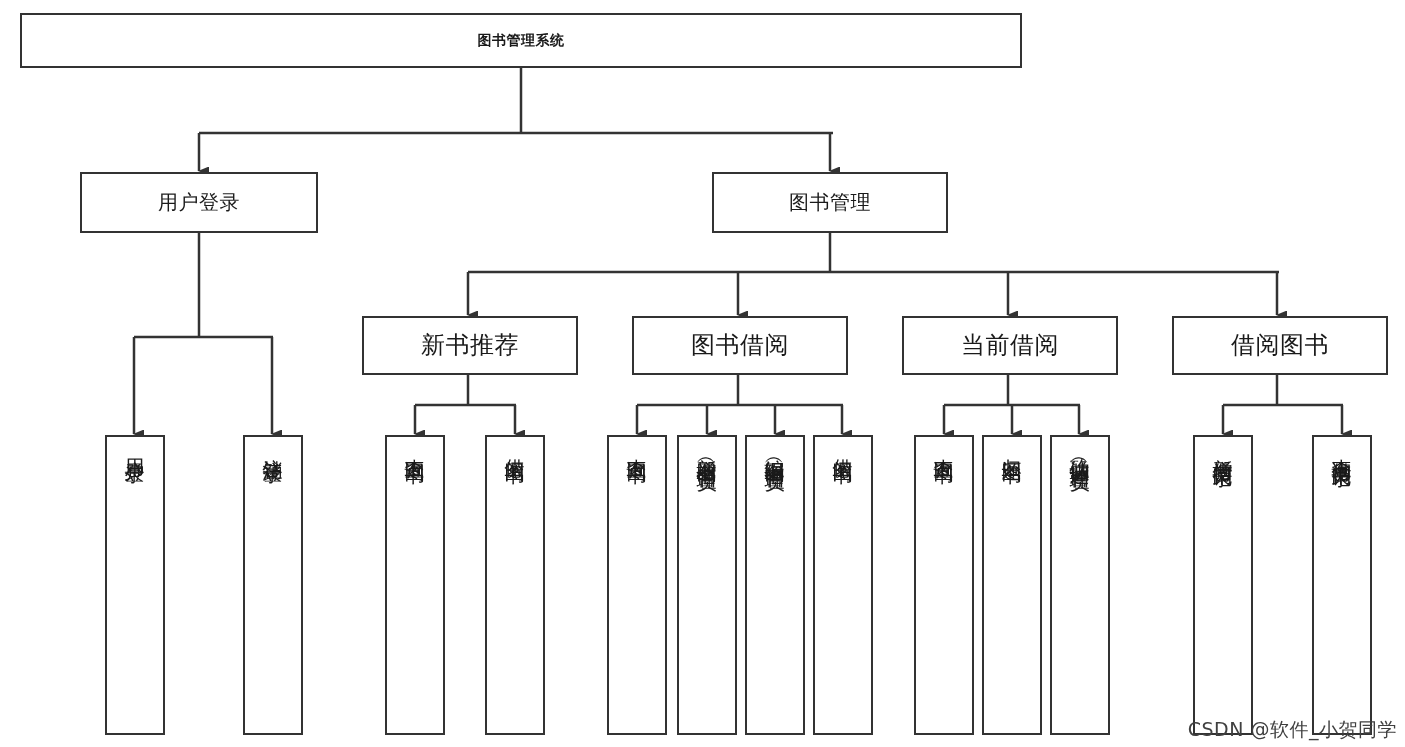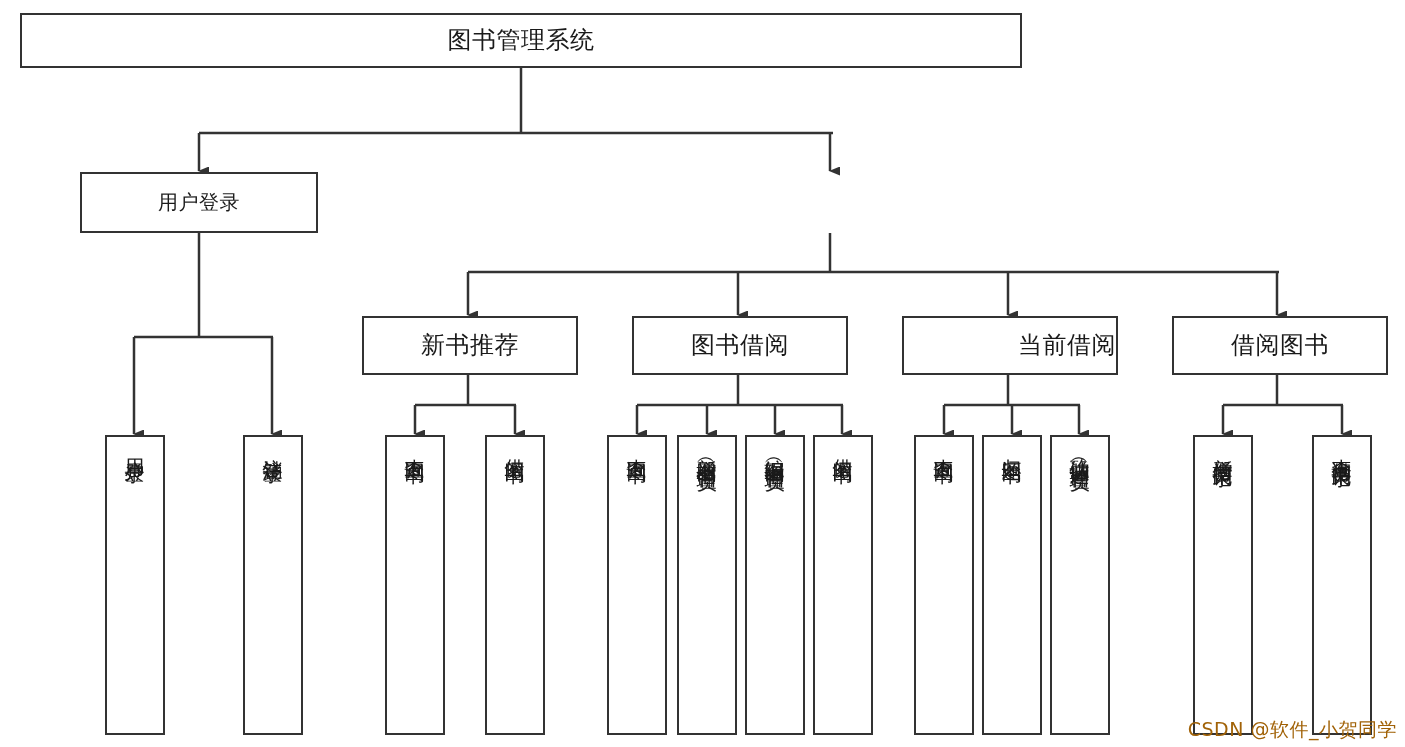--- a/index.html
+++ b/index.html
@@ -36,21 +36,21 @@
     color: #1a1a1a;
     z-index: 3;
   }
   .node .label {
     display: block;
     text-align: center;
     line-height: 1.12;
     letter-spacing: 0.5px;
     white-space: nowrap;
   }
-  .node-root .label { font-size: 24px; }
+  .node-root .label { font-size: 14px; font-weight: bold; }
   .node-l1 .label   { font-size: 20px; }
   .node-l2 .label   { font-size: 24px; }
 
   
   .node-leaf {
     align-items: flex-start;
     justify-content: center;
     padding-top: 6px;
   }
   .node-leaf .label {
@@ -60,21 +60,21 @@
     line-height: 1.0;
     letter-spacing: 2px;
     white-space: pre;
     max-height: 292px;
   }
   .watermark {
     position: absolute;
     right: 8px;
     bottom: 4px;
     font-size: 19px;
-    color: #a16207;
+    color: #404040;
     letter-spacing: 0.5px;
     z-index: 6;
     white-space: nowrap;
     font-family: "DejaVu Sans", "Liberation Sans", sans-serif;
   }
 </style>
 </head>
 <body>
 
 <div id="diagram-root">
@@ -130,28 +130,31 @@
     </g>
   </svg>
 
   <div class="node node-root" style="left: 20px; top: 13px; width: 1002px; height: 55px;">
     <span class="label">图书管理系统</span>
   </div>
 
   <div class="node node-l1" style="left: 80px; top: 172px; width: 238px; height: 61px;">
     <span class="label">用户登录</span>
   </div>
+  <div class="node node-l1" style="left: 712px; top: 172px; width: 236px; height: 61px;">
+    <span class="label">图书管理</span>
+  </div>
 
   <div class="node node-l2" style="left: 362px; top: 316px; width: 216px; height: 59px;">
     <span class="label">新书推荐</span>
   </div>
   <div class="node node-l2" style="left: 632px; top: 316px; width: 216px; height: 59px;">
     <span class="label">图书借阅</span>
   </div>
-  <div class="node node-l2" style="left: 902px; top: 316px; width: 216px; height: 59px; justify-content: flex-end;">
+  <div class="node node-l2" style="left: 902px; top: 316px; width: 216px; height: 59px;">
     <span class="label">当前借阅</span>
   </div>
   <div class="node node-l2" style="left: 1172px; top: 316px; width: 216px; height: 59px;">
     <span class="label">借阅图书</span>
   </div>
 
   <div class="node node-leaf" style="left: 105px; top: 435px; width: 60px; height: 300px;">
     <span class="label">用户登录</span>
   </div>
   <div class="node node-leaf" style="left: 243px; top: 435px; width: 60px; height: 300px;">

